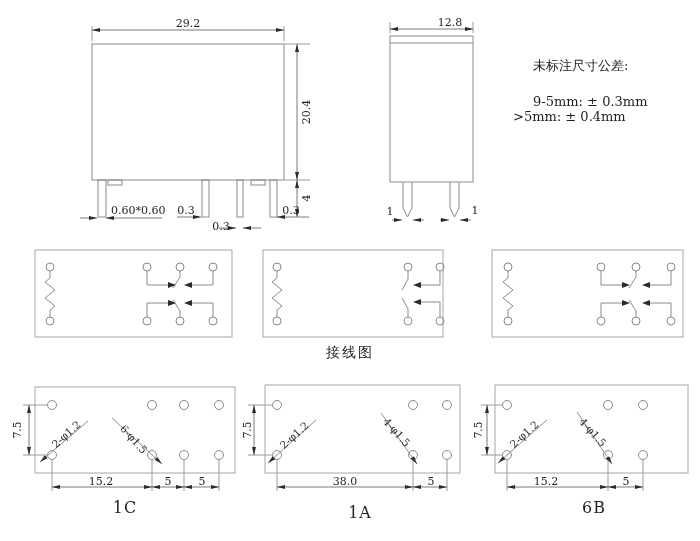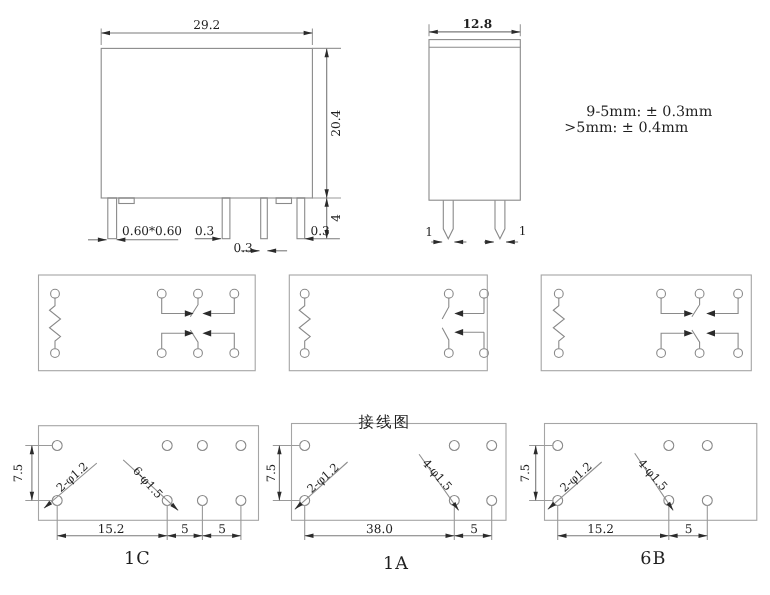--- a/index.html
+++ b/index.html
@@ -177,28 +177,29 @@
 </svg>
 
   <span class="t f11 c" style="left:188px;top:23px;">29.2</span>
   <span class="t f11 r90" style="left:306px;top:112px;">20.4</span>
   <span class="t f11 r90" style="left:306px;top:198px;">4</span>
   <span class="t f11" style="left:111px;top:204px;">0.60*0.60</span>
   <span class="t f11 c" style="left:186px;top:210px;">0.3</span>
   <span class="t f11 c" style="left:221px;top:226px;">0.3</span>
   <span class="t f11 c" style="left:291px;top:210px;">0.3</span>
 
-  <span class="t f11 c" style="left:434px;top:22px;font-weight:bold;">12.8</span>
+  <span class="t f11 c" style="left:450px;top:22px;">12.8</span>
   <span class="t f11 c" style="left:390px;top:211px;">1</span>
   <span class="t f11 c" style="left:475px;top:210px;">1</span>
 
+  <span class="t f13" style="left:533px;top:57px;">未标注尺寸公差:</span>
   <span class="t f13" style="left:533px;top:94px;">9-5mm: ± 0.3mm</span>
   <span class="t f13" style="left:513px;top:109px;">&gt;5mm: ± 0.4mm</span>
 
-  <span class="t f14 c" style="left:350px;top:353px;margin-top:31px;">接线图</span>
+  <span class="t f14 c" style="left:350px;top:353px;">接线图</span>
 
   <span class="t f105 r90" style="left:17px;top:430px;">7.5</span>
   <span class="t f105 rneg" style="left:66px;top:434px;">2-φ1.2</span>
   <span class="t f105 rpos" style="left:134px;top:439px;">6-φ1.5</span>
   <span class="t f11 c" style="left:101px;top:481px;">15.2</span>
   <span class="t f11 c" style="left:168px;top:481px;">5</span>
   <span class="t f11 c" style="left:202px;top:481px;">5</span>
   <span class="t f12 c" style="left:125px;top:507px;">1C</span>
 
   <span class="t f105 r90" style="left:247px;top:430px;">7.5</span>

